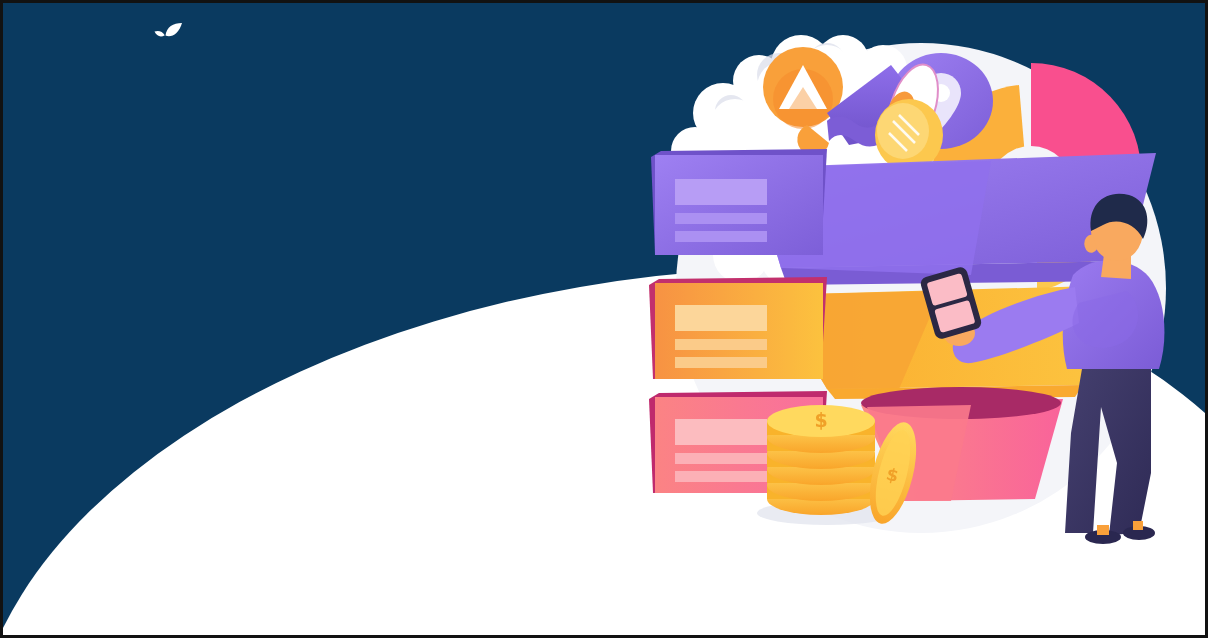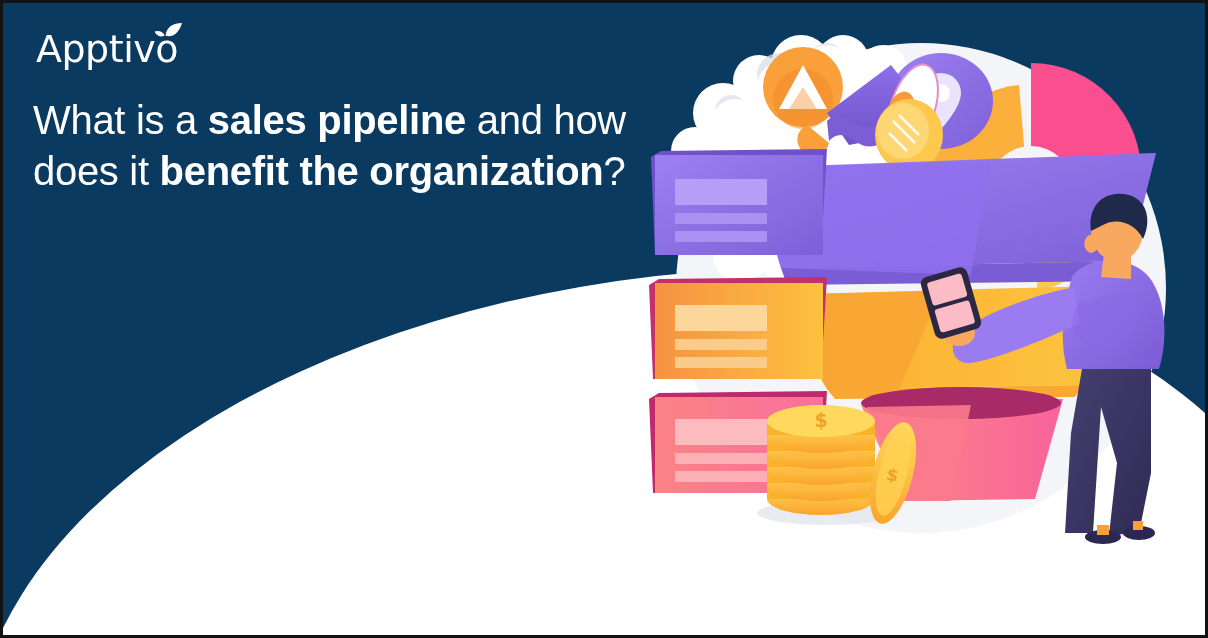--- a/index.html
+++ b/index.html
@@ -91,35 +91,26 @@
 </style>
 </head>
 <body>
 
 <div class="banner">
 
   <div class="bg-navy"></div>
   <div class="bg-wave"></div>
 
   <div class="brand">
-    <span class="brand-word">Apptivo</span>
     <svg class="brand-leaf" viewBox="0 0 30 26">
       <path d="M29 1C20 1 13.5 5 12.5 13.5 18 16 26 12 29 1Z" fill="#ffffff"></path>
       <path d="M11.8 13.2C9.6 9.4 5.2 8 1.5 9.6c2 4.6 6.3 6.3 10.3 3.6Z" fill="#ffffff"></path>
     </svg>
   </div>
 
-  <div class="headline">
-    <div>
-      <span>What is a </span><b>sales pipeline</b><span> and how</span>
-    </div>
-    <div>
-      <span>does it </span><b>benefit the organization</b><span>?</span>
-    </div>
-  </div>
 
   <div class="illus">
   <svg width="580" height="600" viewBox="0 0 580 600">
     <defs>
       <linearGradient id="gPurple" x1="0" y1="0" x2="1" y2="1">
         <stop offset="0" stop-color="#9e80f2"></stop>
             <stop offset="1" stop-color="#7d5fd8"></stop>
       </linearGradient>
       <linearGradient id="gPurpleDark" x1="0" y1="0" x2="0" y2="1">
         <stop offset="0" stop-color="#8e6eea"></stop>

